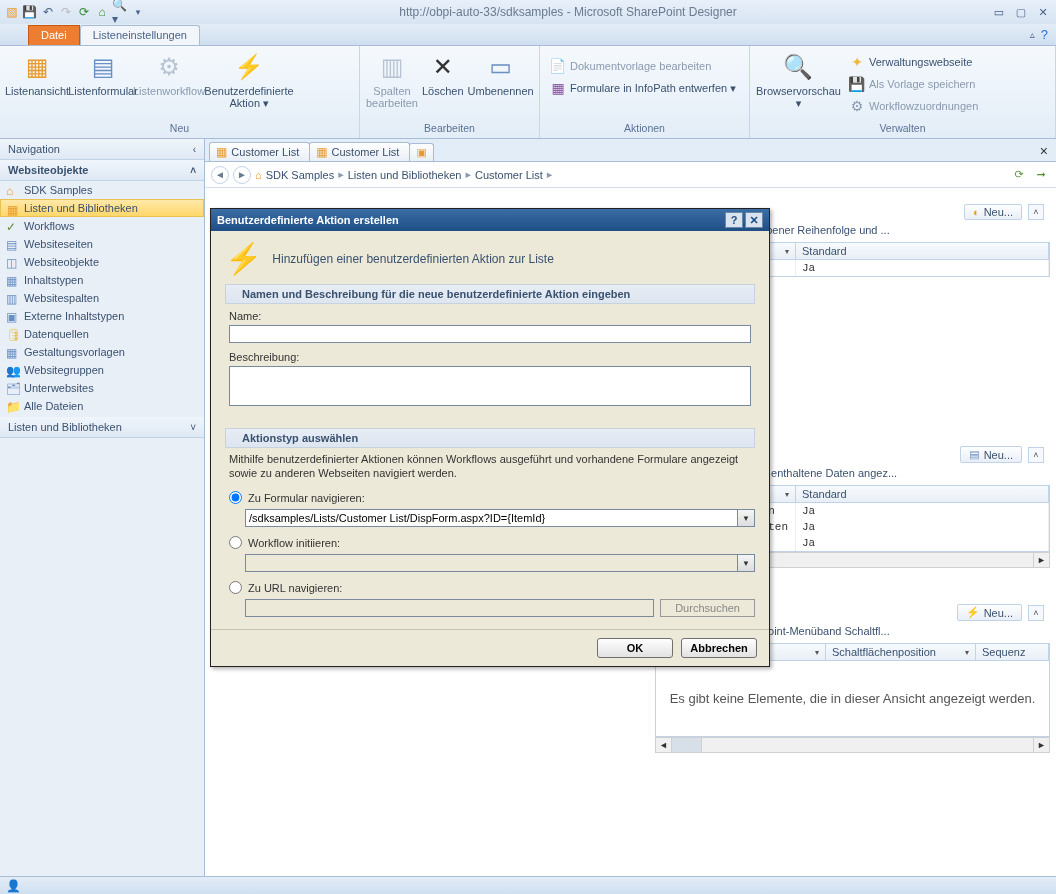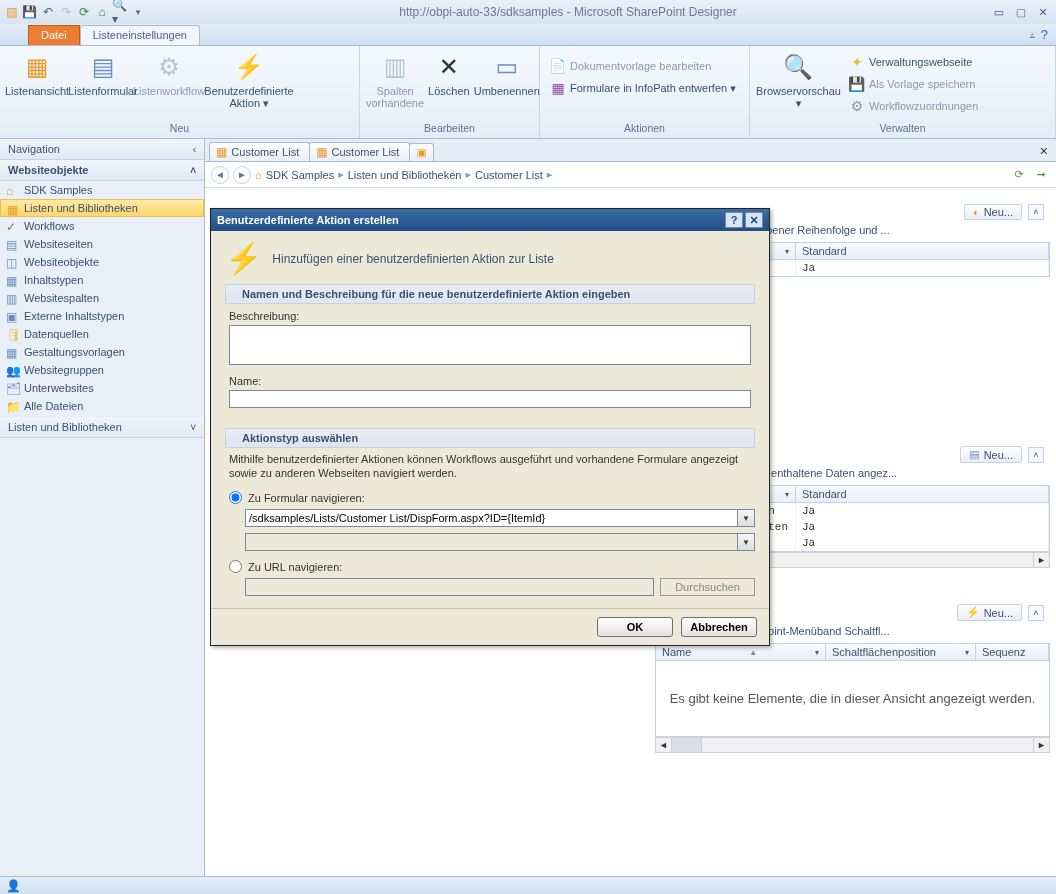--- a/index.html
+++ b/index.html
@@ -157,21 +157,21 @@
 Aktion ▾</span>
         </div>
     </div>
     <div class="label">Neu</div>
   </div>
   <div class="ribbon-group" style="width:180px">
     <div class="items">
       <div class="rbtn dim">
           <span class="ic" style="color:#b8c4d4">▥</span>
           <span class="txt" style="white-space:pre-line">Spalten
-vorhandene</span>
+bearbeiten</span>
         </div>
       <div class="rbtn" style="width:48px">
           <span class="ic" style="color:#333">✕</span>
           <span class="txt">Löschen</span>
         </div>
       <div class="rbtn" style="width:70px">
           <span class="ic" style="color:#6a8fc4">▭</span>
           <span class="txt">Umbenennen</span>
         </div>
     </div>
@@ -390,37 +390,41 @@
           <span class="tbtn">?</span>
           <span class="tbtn">✕</span>
         </div>
         <div class="dlg-body">
           <div class="dlg-heading">
             <span class="ic" style="color:#f0b840">⚡</span>
             <span class="tx">Hinzufügen einer benutzerdefinierten Aktion zur Liste</span>
           </div>
           <div class="fieldset-label">Namen und Beschreibung für die neue benutzerdefinierte Aktion eingeben</div>
           <div class="form-row">
+            <label>Name:</label>
+            <input type="text" style="">
+          </div>
+          <div class="form-row">
             <label>Beschreibung:</label>
             <textarea style=""></textarea>
-          </div>
-          <div class="form-row">
-            <label>Name:</label>
-            <input type="text" style="">
           </div>
           <div class="fieldset-label" style="margin-top:18px">Aktionstyp auswählen</div>
           <div class="helptext">Mithilfe benutzerdefinierter Aktionen können Workflows ausgeführt und vorhandene Formulare angezeigt sowie zu anderen Webseiten navigiert werden.</div>
           <div class="radio-row">
               <input type="radio" name="act" checked="" style="">
               <label>Zu Formular navigieren:</label>
             </div>
           <div class="combo">
               <input type="text" value="/sdksamples/Lists/Customer List/DispForm.aspx?ID={ItemId}" style="">
               <span class="dd">▼</span>
             </div>
+          <div class="radio-row">
+              <input type="radio" name="act" style="">
+              <label>Workflow initiieren:</label>
+            </div>
           <div class="combo disabled">
               <input type="text" disabled="" style="">
               <span class="dd">▼</span>
             </div>
           <div class="radio-row">
               <input type="radio" name="act" style="">
               <label>Zu URL navigieren:</label>
             </div>
           <div class="browse-row">
               <input type="text" disabled="" style="">

